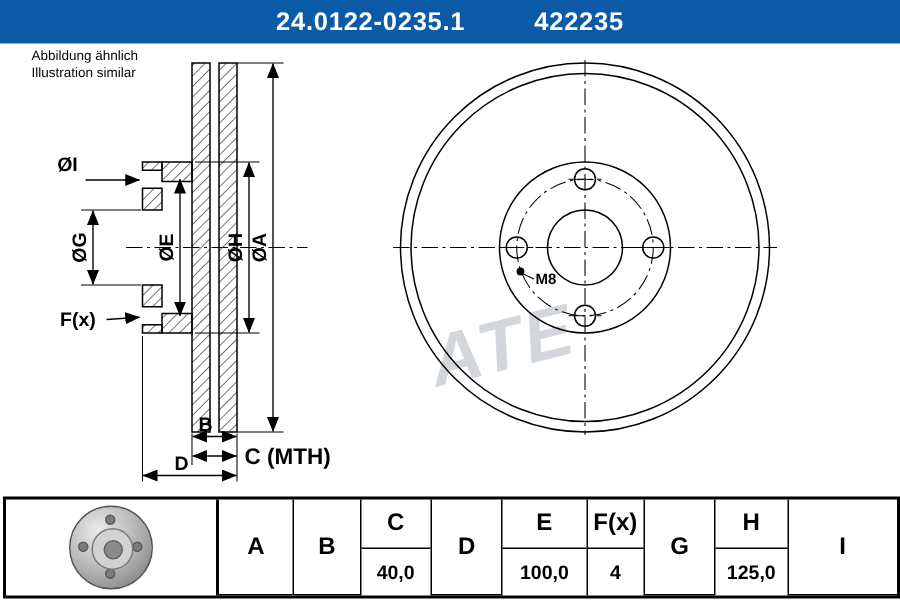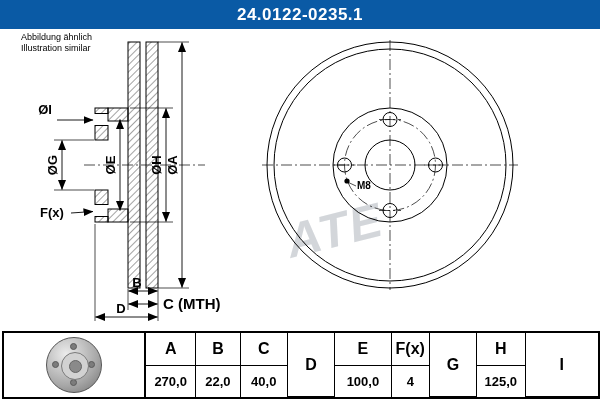--- a/index.html
+++ b/index.html
@@ -38,20 +38,21 @@
   .disc .hole.s{left:23px;top:41px;}
   .disc .hole.w{left:5px;top:23px;}
 </style>
 </head>
 <body>
 
 <div class="page">
 
   <div class="header">
     <span>24.0122-0235.1</span>
+    <span>422235</span>
   </div>
 
   <div class="note">
     <div>Abbildung ähnlich</div>
     <div>Illustration similar</div>
   </div>
 
   <svg class="drawing" width="600" height="298" viewBox="0 0 600 298">
     <defs>
       <pattern id="hatch" width="5" height="5" patternUnits="userSpaceOnUse" patternTransform="rotate(45)">
@@ -141,25 +142,23 @@
         <span class="hole e"></span>
         <span class="hole s"></span>
         <span class="hole w"></span>
         <span class="hub"></span>
         <span class="bore"></span>
       </div>
     </div>
     <div class="cols">
       <div class="col">
         <div class="h">A</div>
-        <div class="v">270,0</div>
       </div>
       <div class="col">
         <div class="h">B</div>
-        <div class="v">22,0</div>
       </div>
       <div class="col">
         <div class="h">C</div>
         <div class="v">40,0</div>
       </div>
       <div class="col">
         <div class="h">D</div>
       </div>
       <div class="col">
         <div class="h">E</div>

